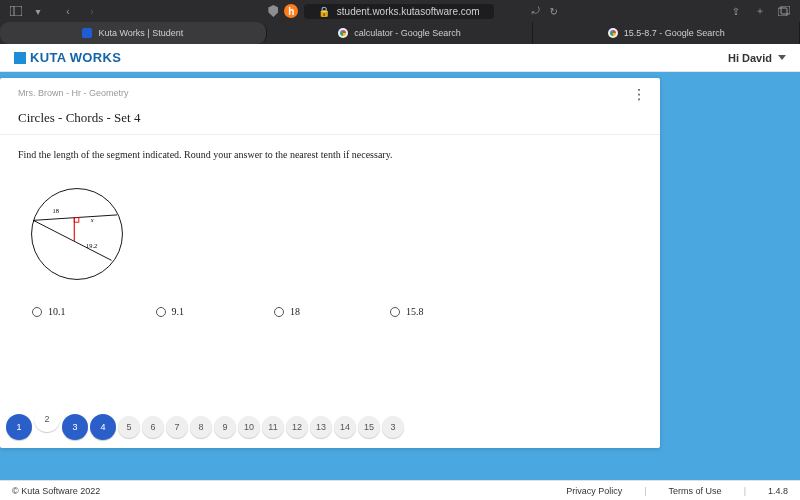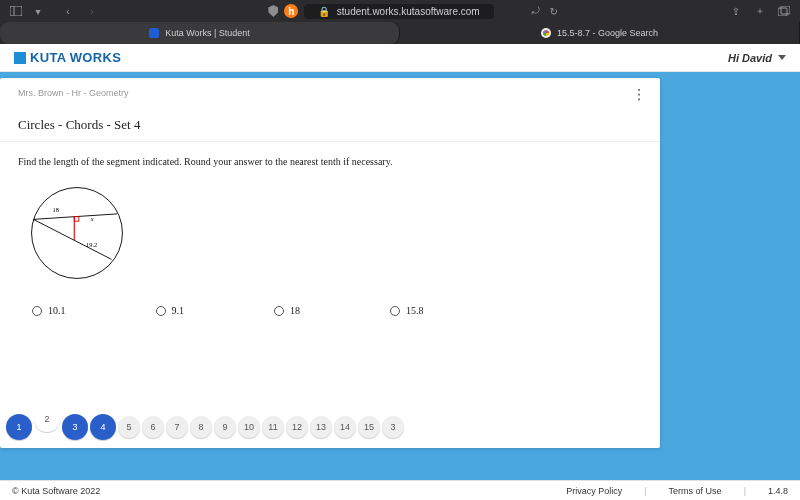--- a/index.html
+++ b/index.html
@@ -18,30 +18,30 @@
   .tab.active { background:#3a3a3c;border-radius:9px; }
   .tab .favicon { width:10px; height:10px; border-radius:2px; display:inline-block; }
   .favicon.kuta { background:#1e5dd6; }
   .favicon.google { background:#eee; border-radius:50%; position:relative;}
   .favicon.google::after{content:"";position:absolute;inset:2px;border-radius:50%;background:conic-gradient(#ea4335 0 25%,#fbbc05 0 50%,#34a853 0 75%,#4285f4 0);}
   
   .app { height:calc(500px - 44px); display:flex; flex-direction:column; }
   .header { height:28px; background:#fff; display:flex; align-items:center; justify-content:space-between; padding:0 14px; border-bottom:1px solid #e5e5e5;}
   .logo { display:flex; align-items:center; gap:4px; font-weight:800; color:#1565a8; font-size:13px; letter-spacing:.3px;}
   .logo-mark { width:12px; height:12px; background:#1e8dd6; display:inline-block;}
-  .user { font-size:11px; font-weight:600; color:#333; display:flex; align-items:center; gap:6px;font-style:italic;}
+  .user { font-size:11px; font-weight:600; color:#333; display:flex; align-items:center; gap:6px;}
   .caret-down { width:0;height:0;border-left:4px solid transparent;border-right:4px solid transparent;border-top:5px solid #555;}
   .work { flex:1; background:#4aa7e0; display:flex; align-items:flex-start; justify-content:flex-start; padding-top:6px; position:relative;}
   .card { width:660px; background:#fff; border-radius:2px; box-shadow:0 1px 4px rgba(0,0,0,.15); position:relative; height:370px;}
   .card-head { padding:10px 18px 8px; border-bottom:1px solid #eee; position:relative;}
   .crumb { font-size:9px; color:#999; }
-  .title { font-size:13px; color:#222; margin-top:19px; font-family:Georgia,serif;}
+  .title { font-size:13px; color:#222; margin-top:12px; font-family:Georgia,serif;}
   .kebab { position:absolute; right:14px; top:14px; font-size:14px; color:#444; line-height:.4;}
   .body { padding:14px 18px 0; font-size:10px; color:#222; font-family:Georgia,serif;}
-  .prompt { margin-bottom:16px; }
+  .prompt { margin-bottom:24px; }
   .figure { width:110px; height:100px; margin-left:4px; }
   .choices { display:flex; gap:90px; margin:20px 0 12px 14px; font-size:10px;}
   .choice { display:flex; align-items:center; gap:6px;}
   .radio { width:10px; height:10px; border:1.5px solid #555; border-radius:50%;}
   .pager { position:absolute; left:6px; bottom:8px; display:flex; gap:2px; align-items:center; }
   .pg { width:22px; height:22px; border-radius:50%; background:#efefef; color:#555; font-size:9px; display:flex; align-items:center; justify-content:center; box-shadow:0 1px 1px rgba(0,0,0,.2);}
   .pg.big { width:26px; height:26px; }
   .pg.on { color:#fff; }
   .pg.raised { transform:translateY(-8px); background:#fff;}
   .footer { height:20px; background:#fff; border-top:1px solid #e0e0e0; display:flex; align-items:center; justify-content:space-between; padding:6px 12px; font-size:9px; color:#333;}
@@ -85,20 +85,24 @@
             <rect x="0" y="2" width="9" height="8" rx="1" fill="none" stroke="#9a9a9c"></rect>
             <rect x="3" y="0" width="9" height="8" rx="1" fill="none" stroke="#9a9a9c"></rect>
           </svg>
       </span>
     </div>
   </div>
   <div class="tabs" id="tabs">
       <div class="tab active">
         <span class="favicon kuta"></span>
         <span>Kuta Works | Student</span>
+      </div>
+      <div class="tab">
+        <span class="favicon google"></span>
+        <span>calculator - Google Search</span>
       </div>
       <div class="tab">
         <span class="favicon google"></span>
         <span>15.5-8.7 - Google Search</span>
       </div>
     </div>
 </div>
 
 <div class="app">
   <div class="header">

